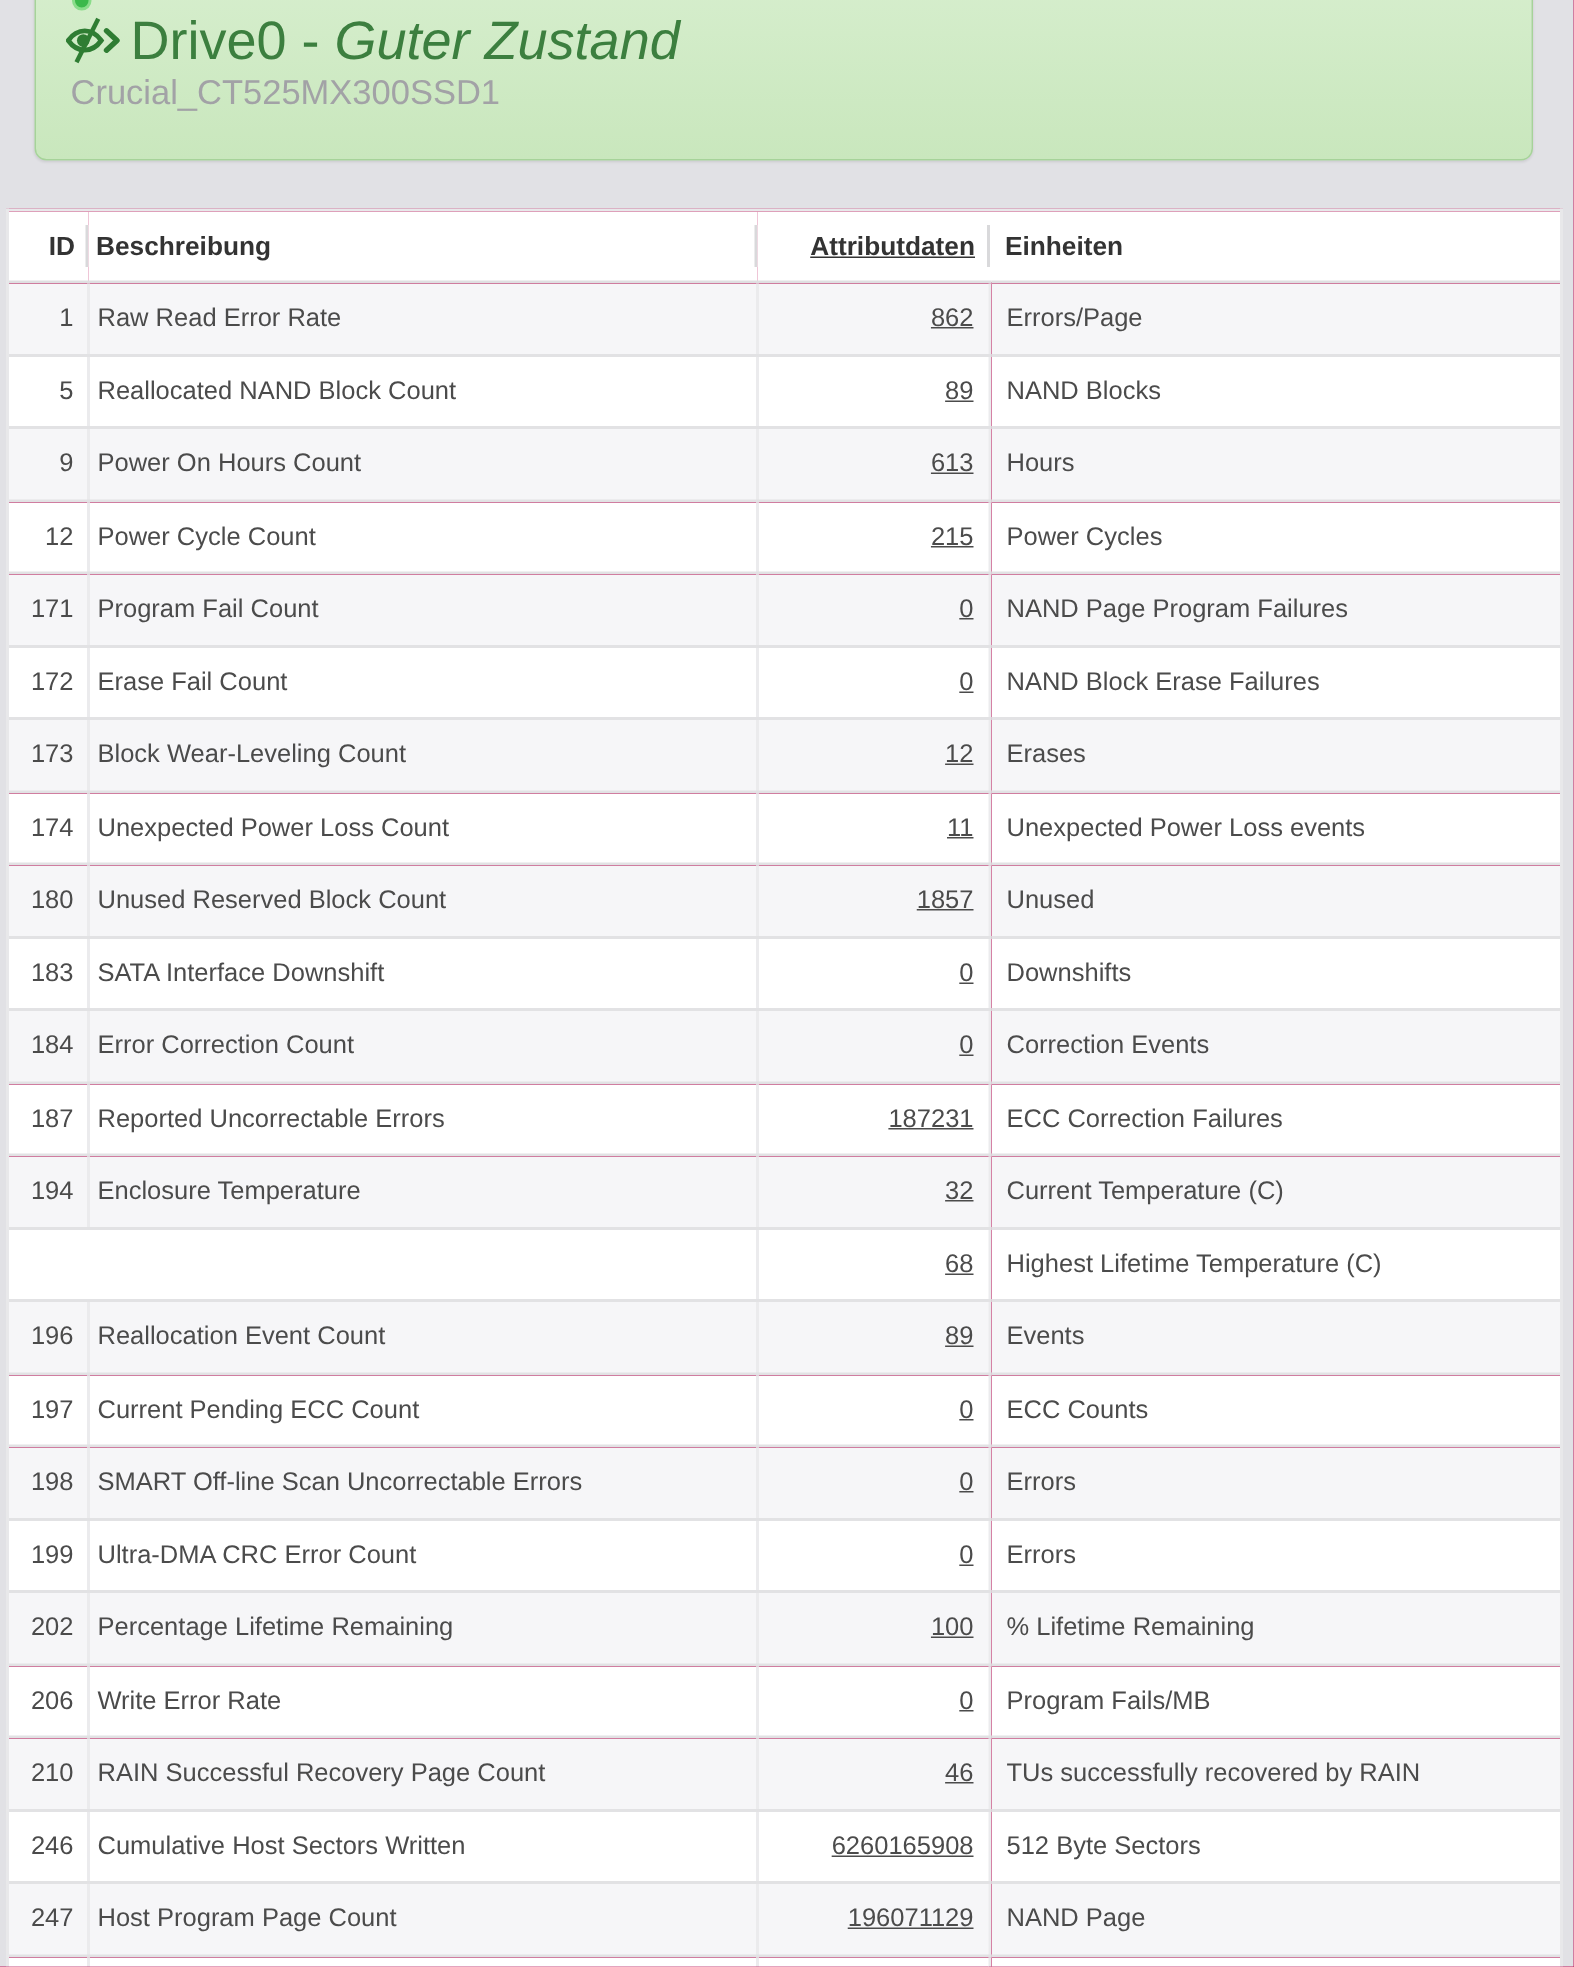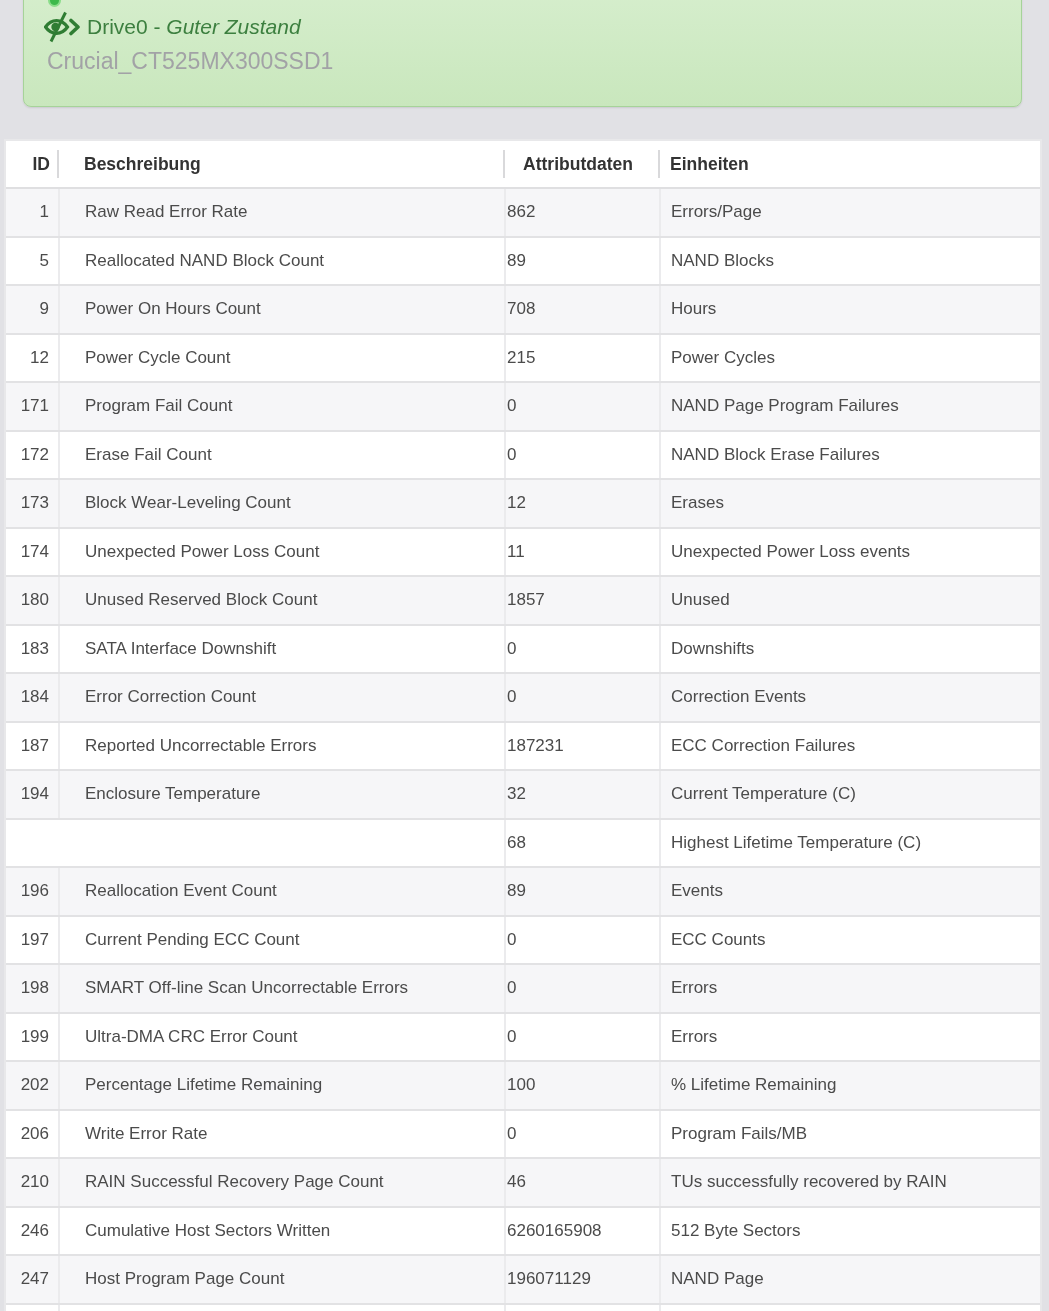--- a/index.html
+++ b/index.html
@@ -21,21 +21,21 @@
     position:absolute; left:24px; top:9px; width:13px; height:13px;
     box-sizing:border-box; border-radius:50%;
     background:#3cb94b; border:2px solid #8add8a;
   }
   .title-row {
     position:absolute; left:20px; top:24px; height:36px;
     display:flex; align-items:center; gap:7px;
   }
   .drive-icon { width:36px; height:32px; flex:0 0 auto; }
   .drive-title {
-    font-size:21px; color:#3c7f3f; white-space:pre; letter-spacing:0;
+    font-size:36px; color:#3c7f3f; white-space:pre; letter-spacing:0;
   }
   .drive-title em { font-style:italic; }
   .subtitle {
     position:absolute; left:23px; top:63px;
     font-size:23px; color:#a2a2a6;
   }
 
   
   .table-wrap {
     position:absolute; left:4px; top:139px; width:1038px; height:1172px;
@@ -61,22 +61,22 @@
   td {
     height:44.5px; box-sizing:content-box;
     font-size:17px; color:#4b4b4b;
     border-bottom:2px solid #e2e2e4;
     background:#fff; overflow:hidden; white-space:nowrap;
   }
   td:not(:last-child){ border-right:2px solid #ebebed; }
   tbody tr:nth-child(odd) td { background:#f6f6f8; }
 
   .id-cell   { text-align:right; padding-right:9px; }
-  .desc-cell { text-align:left;  padding-left:25px; }
-  .value-cell{ padding-right:10px; }
+  .desc-cell { text-align:left;  padding-left:5px; }
+  .value-cell{ text-align:right; padding-right:10px;text-decoration:underline; }
   .unit-cell { text-align:left;  padding-left:10px;margin-top:10px; }
 </style>
 </head>
 <body>
 
 <div class="drive-panel">
   <span class="status-dot"></span>
   <div class="title-row">
     <svg class="drive-icon" viewBox="0 0 36 30" fill="none">
       <path d="M1.5 15 C7.5 6.5 17.5 6.5 23.5 15 C17.5 23.5 7.5 23.5 1.5 15 Z" stroke="#2f7d33" stroke-width="3.2"></path>
@@ -114,21 +114,21 @@
   </tr>
         <tr>
     <td class="id-cell">5</td>
     <td class="desc-cell">Reallocated NAND Block Count</td>
     <td class="value-cell">89</td>
     <td class="unit-cell">NAND Blocks</td>
   </tr>
         <tr>
     <td class="id-cell">9</td>
     <td class="desc-cell">Power On Hours Count</td>
-    <td class="value-cell">708</td>
+    <td class="value-cell">613</td>
     <td class="unit-cell">Hours</td>
   </tr>
         <tr>
     <td class="id-cell">12</td>
     <td class="desc-cell">Power Cycle Count</td>
     <td class="value-cell">215</td>
     <td class="unit-cell">Power Cycles</td>
   </tr>
         <tr>
     <td class="id-cell">171</td>

